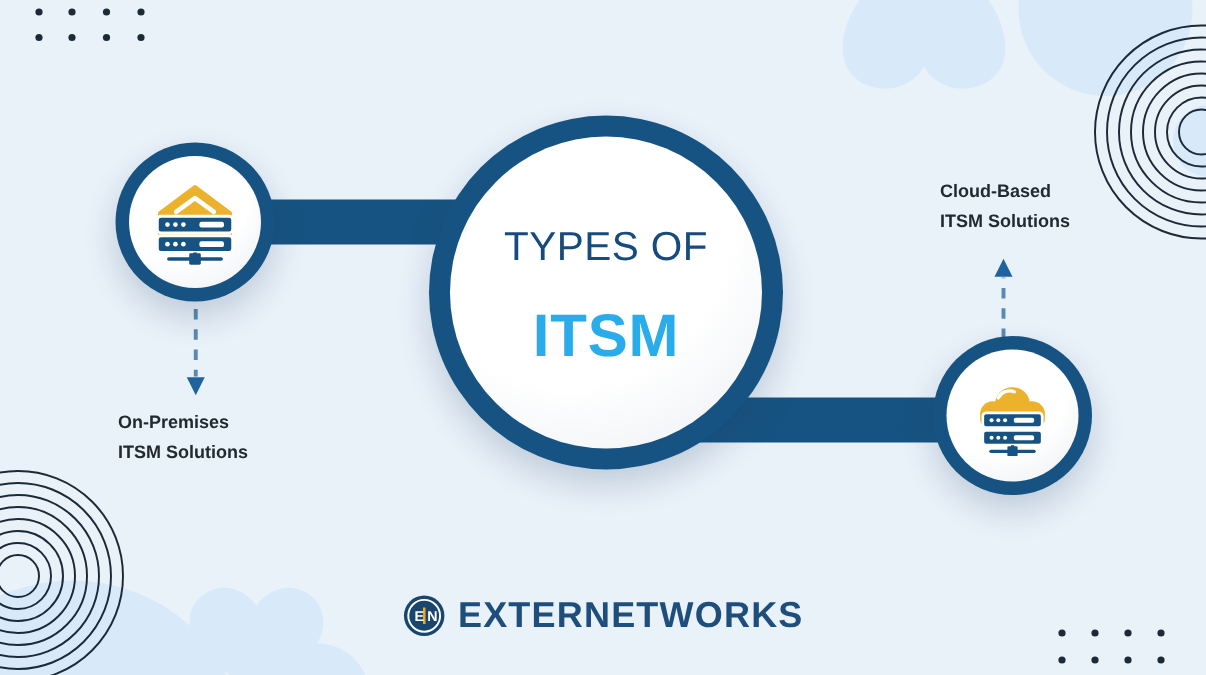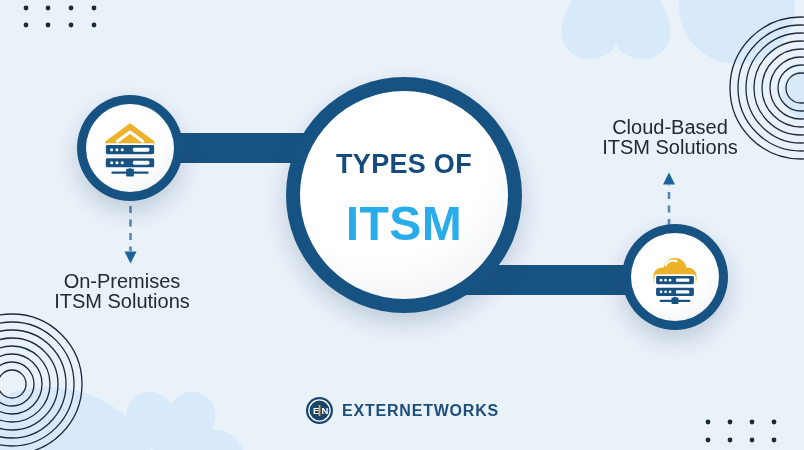--- a/index.html
+++ b/index.html
@@ -23,33 +23,33 @@
   .bar-right{left:460px;top:265px;width:190px;height:30px;}
   .node{position:absolute;border-radius:50%;background:var(--navy);z-index:3;
         box-shadow:0 10px 22px rgba(23,62,97,.20);display:flex;align-items:center;justify-content:center;}
   .node-inner{width:100%;height:100%;border-radius:50%;
         background:radial-gradient(circle at 38% 28%, #ffffff 55%, #e9edf2 100%);
         display:flex;align-items:center;justify-content:center;flex-direction:column;}
   .node-center{left:286px;top:77px;width:236px;height:236px;padding:14px;}
   .node-left{left:77px;top:95px;width:106px;height:106px;padding:9px;}
   .node-right{left:622px;top:224px;width:106px;height:106px;padding:9px;}
   .title{display:flex;flex-direction:column;align-items:center;text-align:center;}
-  .title .t-sm{font-size:27px;line-height:29px;font-weight:700;color:var(--title-blue);letter-spacing:.3px;}
-  .title .t-lg{font-size:48px;line-height:34px;font-weight:800;color:var(--accent-blue);letter-spacing:.5px;margin-top:28px;}
-  .node-label{position:absolute;z-index:4;text-align:center;transform:translateX(-50%);
-        font-weight:400;font-size:20px;line-height:19.5px;color:var(--label-text);white-space:nowrap;}
+  .title .t-sm{font-size:27px;line-height:29px;font-weight:400;color:var(--title-blue);letter-spacing:.3px;}
+  .title .t-lg{font-size:40px;line-height:34px;font-weight:800;color:var(--accent-blue);letter-spacing:.5px;margin-top:28px;}
+  .node-label{position:absolute;z-index:4;text-align:left;transform:translateX(-50%);
+        font-weight:700;font-size:12px;line-height:19.5px;color:var(--label-text);white-space:nowrap;}
   .label-left{left:122px;top:272px;}
   .label-right{left:670px;top:118px;}
   .icon-svg{display:block;}
   .f-gold{fill:var(--gold);}
   .f-navy{fill:var(--navy);}
   .s-navy{stroke:var(--navy);}
   .footer-logo{position:absolute;left:50%;top:396px;transform:translateX(-50%);
         display:flex;align-items:center;gap:8px;z-index:4;}
-  .brand-word{font-size:16px;font-weight:700;letter-spacing:.8px;color:var(--logo-blue);}
+  .brand-word{font-size:24px;font-weight:700;letter-spacing:.8px;color:var(--logo-blue);}
   .badge-letter{fill:#ffffff;font-size:9.5px;font-weight:700;font-family:"Liberation Sans",sans-serif;}
 </style>
 </head>
 <body>
 
 <div class="stage">
 
   <svg class="decor" width="804" height="450" viewBox="0 0 804 450">
 
     <g>

